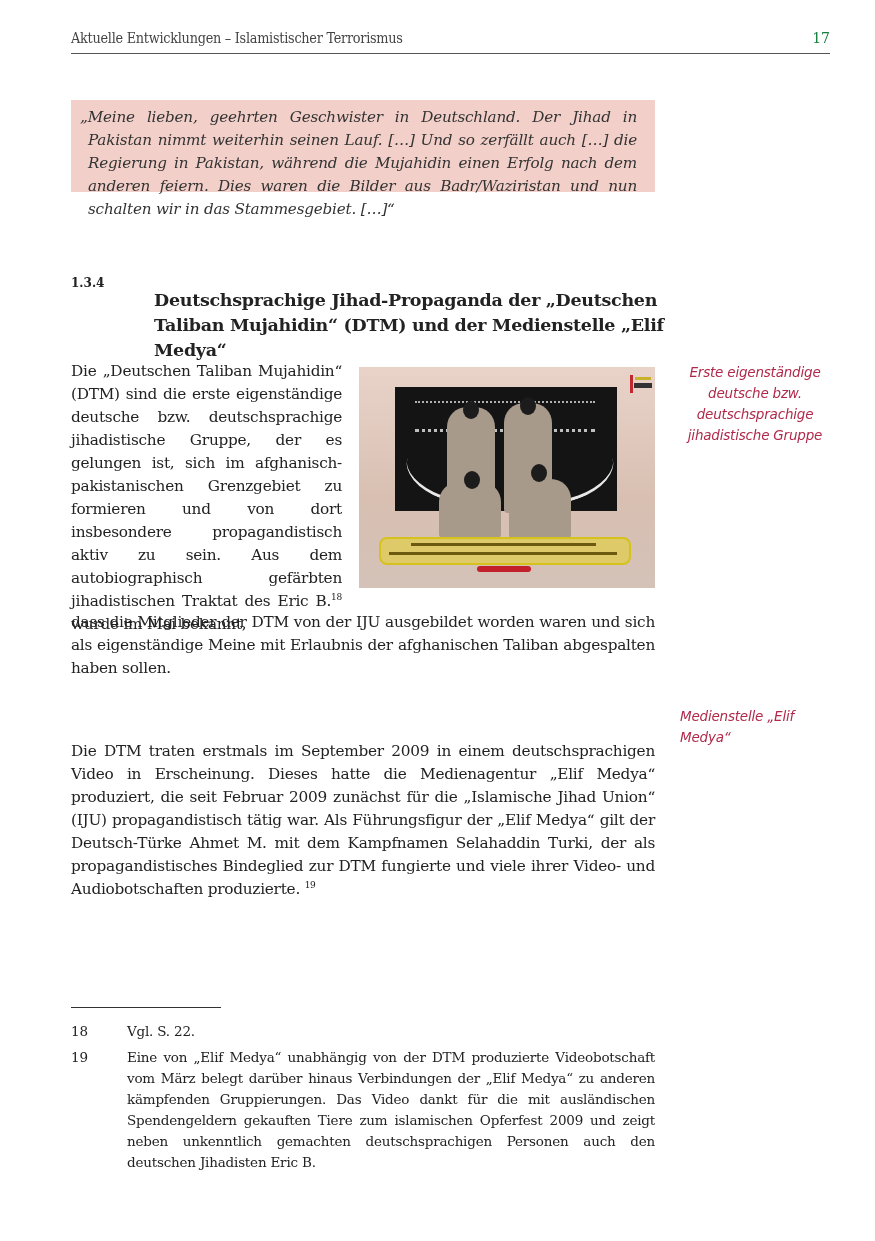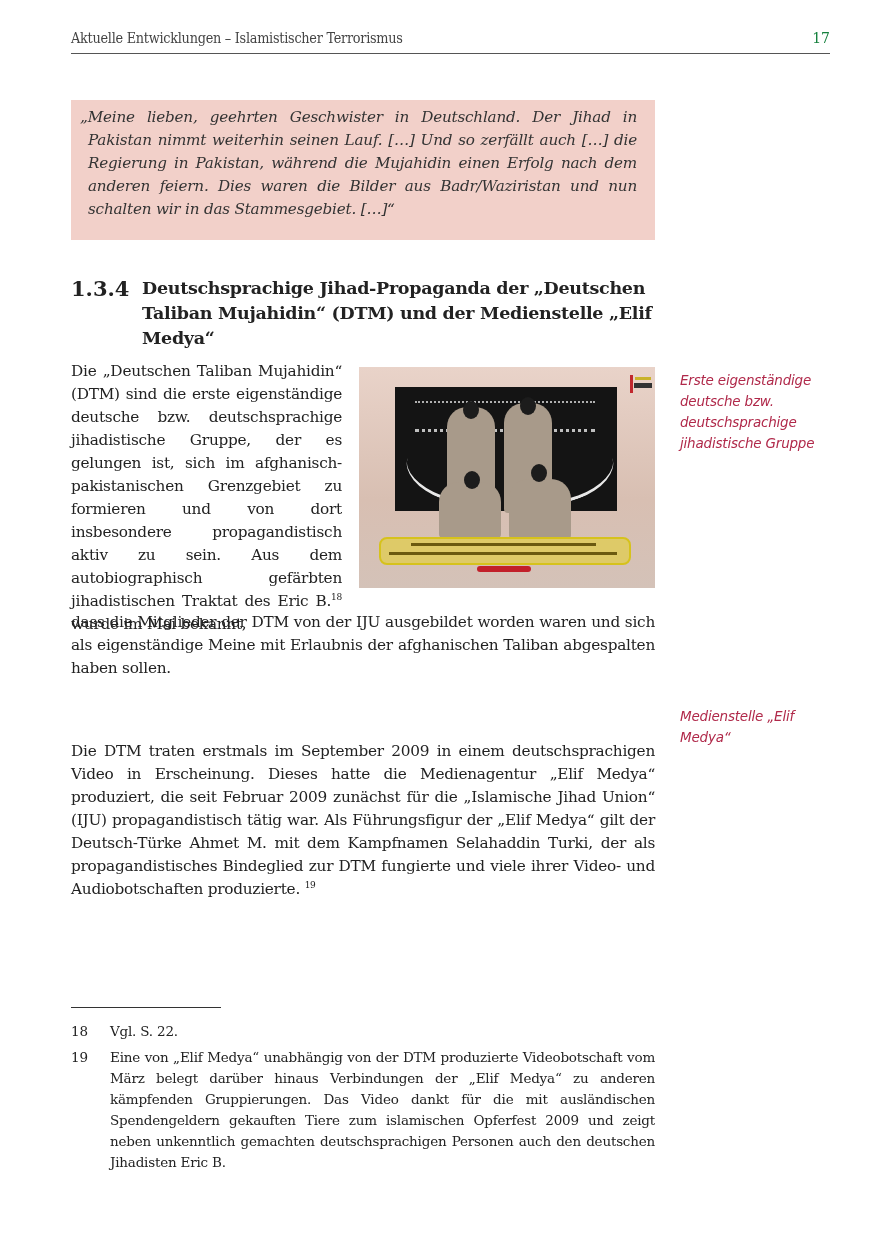--- a/index.html
+++ b/index.html
@@ -4,29 +4,29 @@
 <style>
   html, body { margin: 0; padding: 0; background: #ffffff; }
   body { width: 875px; height: 1241px; position: relative; overflow: hidden;
          font-family: "DejaVu Serif", "Liberation Serif", serif; color: #222; }
   .header { position: absolute; left: 71px; top: 28px; width: 759px; height: 25px;
             border-bottom: 1.2px solid #555; }
   .header .title { position: absolute; left: 0; top: 2px; font-size: 14px; color: #444;
                    font-family: "DejaVu Serif", serif; letter-spacing: -0.3px; transform: scaleX(0.92); transform-origin: left; }
   .header .pnum { position: absolute; right: 0; top: 2px; font-size: 14px; color: #15803d; }
 
-  .quote { position: absolute; left: 71px; top: 100px; width: 584px; height: 140px;
+  .quote { position: absolute; left: 71px; top: 100px; width: 584px; height: 92px;
            background: #f2d0c9; box-sizing: border-box; padding: 6px 18px 14px 9px; }
   .quote p { margin: 0; font-style: italic; font-size: 15.2px; line-height: 23px; color: #333;
              text-align: justify; text-indent: -8px; padding-left: 8px; letter-spacing: -0.2px; }
 
   .section { position: absolute; left: 71px; top: 276px; width: 580px; }
-  .section .num { position: absolute; left: 0; top: 0; font-weight: bold; font-size: 21px; text-align: right; }
+  .section .num { position: absolute; left: 0; top: 0; font-weight: bold; font-size: 12px; text-align: right; }
   .section .heading { position: absolute; left: 71px; top: 0; width: 510px; font-weight: bold;
-                      font-size: 17.5px; line-height: 25px; letter-spacing: -0.3px; margin: 0; }
+                      font-size: 17.5px; line-height: 25px; letter-spacing: -0.3px; margin: 12px; }
 
   .body-text { font-size: 15.3px; line-height: 23px; color: #222; text-align: justify; letter-spacing: -0.25px; }
   .para1-top { position: absolute; left: 71px; top: 360px; width: 271px; }
   .para1-bottom { position: absolute; left: 71px; top: 611px; width: 584px; }
   .para2 { position: absolute; left: 71px; top: 740px; width: 584px; }
   sup { font-size: 9px; vertical-align: 6px; line-height: 0; }
 
   .image { position: absolute; left: 359px; top: 367px; width: 296px; height: 221px;
            background: linear-gradient(180deg,#e9d3c9 0%,#d8bfb2 60%,#d4c2b8 100%); overflow: hidden; }
   .flag { position: absolute; left: 36px; top: 20px; width: 222px; height: 124px; background: #141414; }
@@ -40,27 +40,27 @@
   .caption-band::before { content:""; position:absolute; left:30px; top:4px; width:185px; height:3px; background:#6b5a10; }
   .caption-band::after { content:""; position:absolute; left:8px; top:13px; width:228px; height:3px; background:#6b5a10; }
   .red-sig { position: absolute; left: 118px; top: 199px; width: 54px; height: 6px; background: #c2202a; border-radius: 3px; }
   .logo { position: absolute; left: 265px; top: 8px; width: 28px; height: 18px; }
   .logo .bar { position: absolute; left: 6px; top: 0; width: 3px; height: 18px; background: #c1272d; }
   .logo .txt { position: absolute; left: 10px; top: 8px; width: 18px; height: 5px; background: #333; }
   .logo .ytxt { position: absolute; left: 11px; top: 2px; width: 16px; height: 3px; background: #c9b22a; }
 
   .margin-note { position: absolute; left: 680px; width: 150px; font-family: "DejaVu Sans", "Liberation Sans", sans-serif;
                  font-style: italic; font-size: 13.5px; line-height: 21px; color: #b0294a; letter-spacing: -0.2px; }
-  .mn1 { top: 370px; }
+  .mn1 { top: 362px; text-align: center; }
   .mn2 { top: 706px; }
 
   .fn-rule { position: absolute; left: 71px; top: 1007px; width: 150px; border-top: 1px solid #333; }
   .footnote { position: absolute; left: 71px; width: 584px; font-size: 13.5px; line-height: 21px; color: #222; letter-spacing: -0.2px; }
   .footnote .fn-num { position: absolute; left: 0; top: 0; }
-  .footnote .fn-text { margin-left: 39px; text-align: justify; }
+  .footnote .fn-text { margin-left: 56px; text-align: justify; }
   .fn18 { top: 1021px; }
   .fn19 { top: 1047px; }
 </style>
 </head>
 <body>
 
 <div class="header">
   <span class="title">Aktuelle Entwicklungen – Islamistischer Terrorismus</span>
   <span class="pnum">17</span>
 </div>

